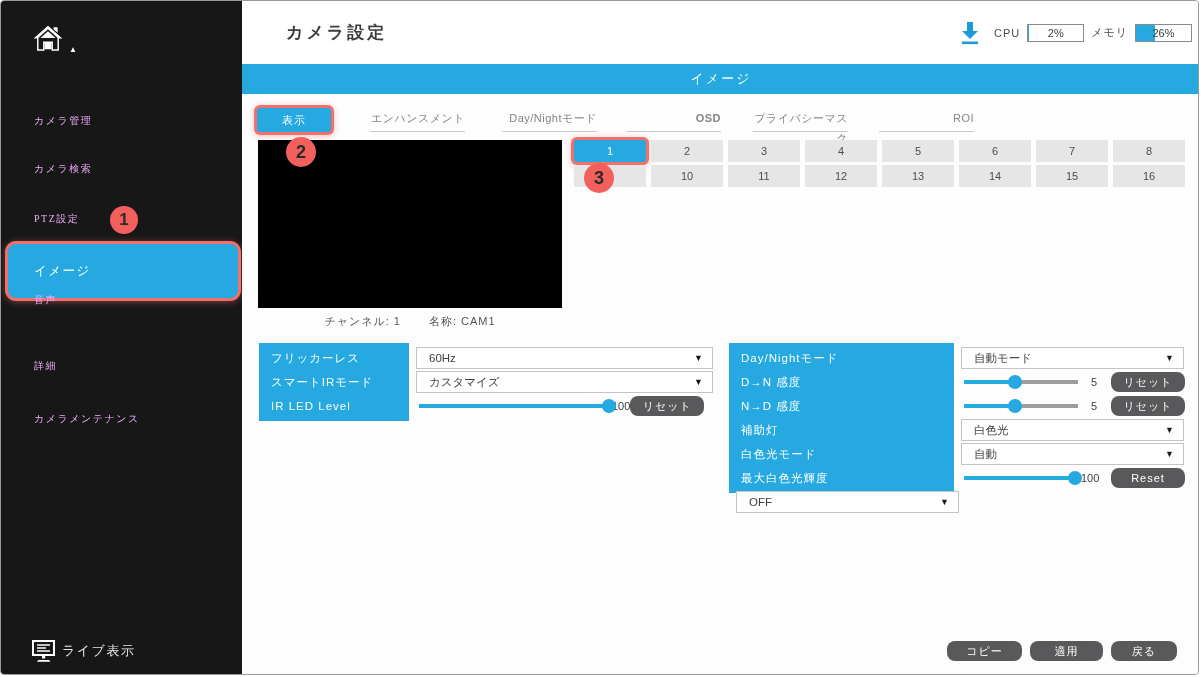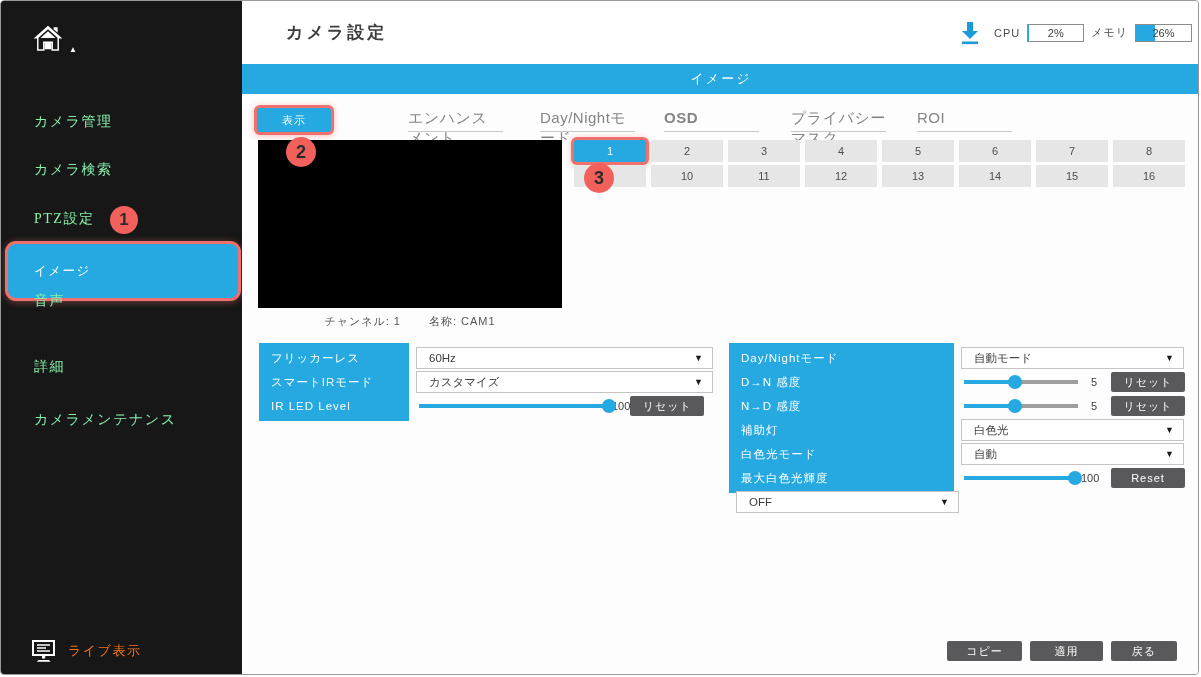--- a/index.html
+++ b/index.html
@@ -4,30 +4,30 @@
 <style>
   * { margin:0; padding:0; box-sizing:border-box; }
   body { background:#fff; font-family:"Liberation Sans", sans-serif; }
   .screen { position:relative; width:1199px; height:675px; border:1px solid #999;
             border-radius:4px; overflow:hidden; background:#fdfdfd; }
 
   
   .sidebar { position:absolute; left:0; top:0; width:241px; height:675px; background:#171717; }
   .home-wrap { position:absolute; left:30px; top:22px; display:flex; align-items:flex-end; }
   .home-caret { color:#fff; font-size:8px; margin-left:4px; line-height:10px; }
-  .nav-item { position:absolute; left:33px; color:#86efac; font-size:14px; letter-spacing:1.5px;
+  .nav-item { position:absolute; left:33px; color:#f0abfc; font-size:10px; letter-spacing:1.5px;
               height:20px; line-height:20px; cursor:default; }
   .nav-item.i0 { top:110px; } .nav-item.i1 { top:158px; } .nav-item.i2 { top:208px;font-family:Liberation Serif, serif; }
   .nav-item.i4 { top:289px; } .nav-item.i5 { top:355px; } .nav-item.i6 { top:408px; }
   .nav-selected { position:absolute; left:7px; top:243px; width:230px; height:54px;
                   background:#25a9e0; border-radius:8px; color:#fff; font-size:12.5px;
                   letter-spacing:1.5px; line-height:54px; padding-left:26px;
                   box-shadow:0 0 0 3px #f0716c, 0 1px 7px 3px rgba(240,113,108,.45); }
-  .live-view { position:absolute; left:30px; bottom:13px; display:flex; align-items:center; gap:11px;
-               color:#f97316; font-size:13px; letter-spacing:1.5px;margin-top:38px; }
+  .live-view { position:absolute; left:30px; bottom:13px; display:flex; align-items:center; gap:5px;
+               color:#e5e5e5; font-size:13px; letter-spacing:1.5px;margin-top:38px; }
 
   
   .topbar { position:absolute; left:241px; top:0; width:958px; height:63px; background:#fff; }
   .page-title { position:absolute; left:44px; top:0; line-height:63px; font-size:17px;
                 color:#3d3d3d; letter-spacing:3px; }
   .stats { position:absolute; right:8px; top:0; height:63px; display:flex; align-items:center; gap:7px; }
   .stat-label { font-size:11px; color:#4a4a4a; letter-spacing:1px; }
   .gauge { position:relative; width:57px; height:18px; border:1px solid #8c8c8c; background:#fff; }
   .gauge .g-fill { position:absolute; left:0; top:0; bottom:0; background:#25a9e0; }
   .gauge .g-text { position:absolute; inset:0; text-align:center; line-height:16px;
@@ -38,22 +38,22 @@
   .section-bar { position:absolute; left:241px; top:63px; width:958px; height:30px; background:#25a9e0;
                  color:#fff; text-align:center; line-height:30px; font-size:13px; letter-spacing:2px; }
 
   
   .content { position:absolute; left:241px; top:93px; width:958px; height:582px; background:#fdfdfd; }
 
   .tab-selected { position:absolute; left:15px; top:14px; width:74px; height:24px; background:#25a9e0;
                   color:#fff; font-size:11px; text-align:center; line-height:24px; border-radius:3px;
                   letter-spacing:1px;
                   box-shadow:0 0 0 3px #f0716c, 0 1px 6px 3px rgba(240,113,108,.45); }
-  .tab { position:absolute; top:14px; width:95px; height:24px; color:#858585; font-size:15px;
-         text-align:left; line-height:20px; border-bottom:1px solid #c9c9c9; letter-spacing:.5px;margin-left:38px; }
+  .tab { position:absolute; top:14px; width:95px; height:24px; color:#858585; font-size:11px;
+         text-align:right; line-height:20px; border-bottom:1px solid #c9c9c9; letter-spacing:.5px; }
   .tab.t1 { left:128px; } .tab.t2 { left:260px; } .tab.t3 { left:384px;font-weight:bold; }
   .tab.t4 { left:511px; } .tab.t5 { left:637px; }
 
   .preview { position:absolute; left:16px; top:46px; width:304px; height:168px; background:#000; }
   .preview-caption { position:absolute; left:16px; top:220px; width:304px; display:flex;
                      justify-content:center; gap:28px; font-size:11px; color:#555; letter-spacing:1px; }
 
   .channels { position:absolute; left:332px; top:46px; display:grid;
               grid-template-columns:repeat(8,72px); gap:3px 5px; }
   .ch-btn { height:22px; background:#e6e6e6; color:#4d4d4d; font-size:11px; text-align:center;
@@ -76,21 +76,21 @@
   .dd-arrow { font-size:9px; color:#1a1a1a; }
   .track { position:relative; height:4px; background:#9e9e9e; margin-left:10px; flex:none; }
   .settings-left  .track { width:190px; }
   .settings-right .track { width:114px; }
   .t-fill { position:relative; height:4px; background:#25a9e0; }
   .knob { position:absolute; right:-7px; top:-5px; width:14px; height:14px; border-radius:50%;
           background:#25a9e0; }
   .slider-val { font-size:11px; color:#3d3d3d; margin-left:3px; }
   .slider-val.gap { margin-left:13px; }
   .dark-btn { background:#59595b; color:#fff; font-size:11px; letter-spacing:1px; height:20px;
-              line-height:20px; text-align:center; border-radius:2px; width:74px;
+              line-height:20px; text-align:center; border-radius:8px; width:74px;
               margin-left:auto; flex:none; }
 
   .footer { position:absolute; top:547px; left:705px; display:flex; gap:8px; }
   .footer .dark-btn { margin-left:0; height:20px; }
   .footer .w1 { width:75px; } .footer .w2 { width:73px; } .footer .w3 { width:66px; }
 
   
   .badge { position:absolute; background:#f2605c; border-radius:50%; color:#2b2b2b;
            font-weight:bold; text-align:center; z-index:30; }
   .badge.b1 { left:109px; top:205px; width:28px; height:28px; line-height:28px; font-size:17px; }

